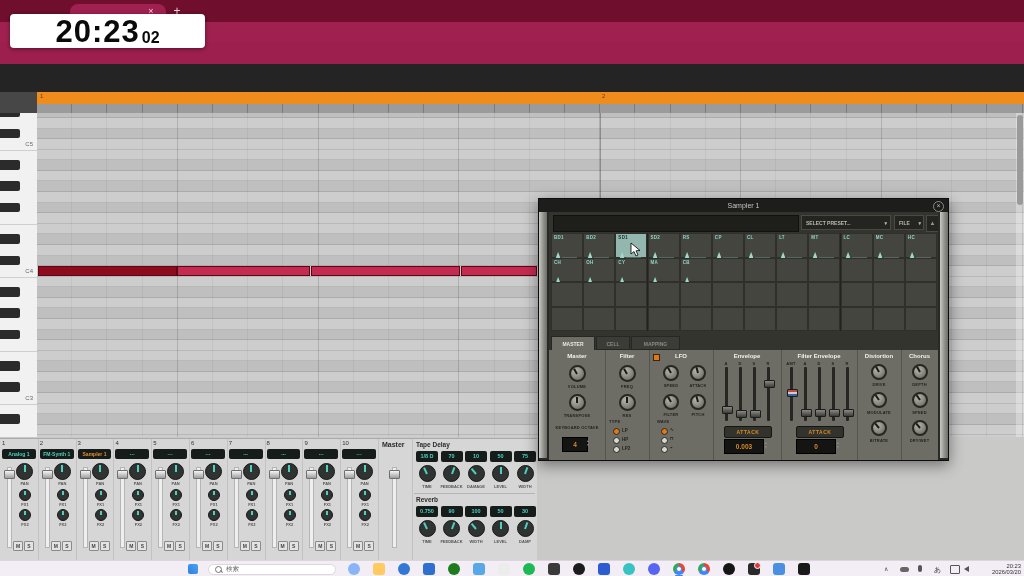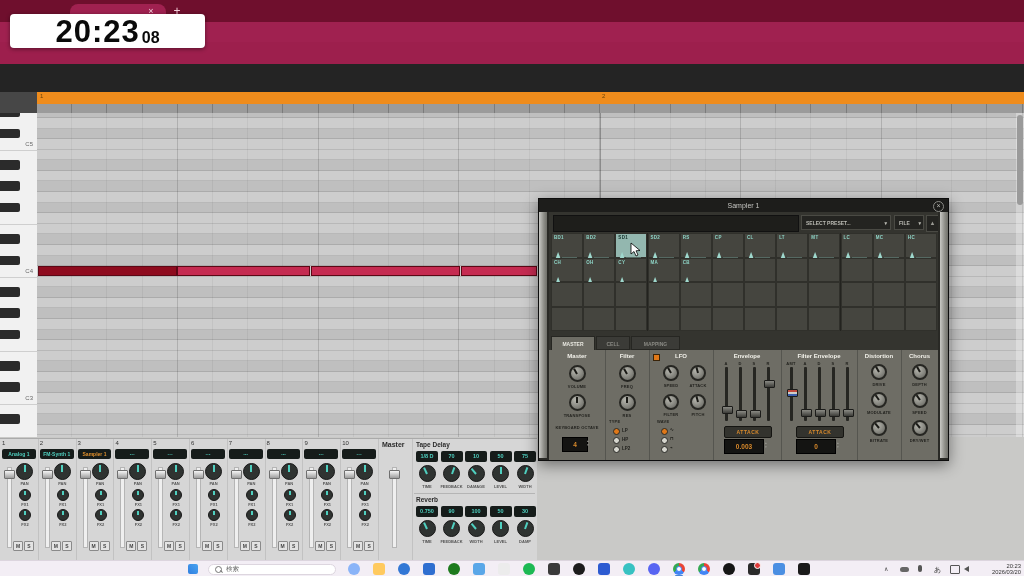--- a/index.html
+++ b/index.html
@@ -241,21 +241,21 @@
           <div class="bm-ic" style="background: rgb(154, 154, 154); color: rgb(255, 255, 255);"></div>
         </div>
       </div>
     <div class="abs bm-more">»</div>
     <div class="abs bm-sep"></div>
 
     <div class="abs allbm">すべてのブックマーク</div>
   </div>
   <div class="abs clock">
     <span class="clock-h">20:23</span>
-    <span class="clock-s">08</span>
+    <span class="clock-s">02</span>
   </div>
 
   <div class="abs dawbar">
     <div id="daw-menus">
         <div class="abs pill" style="left: 8px; width: 34px;"><span>File</span><span class="caret"> ▾</span></div>
         <div class="abs pill" style="left: 46px; width: 34px;"><span>Edit</span><span class="caret"> ▾</span></div>
         <div class="abs pill" style="left: 84px; width: 44px;"><span>Track</span><span class="caret"> ▾</span></div>
       </div>
     <div class="abs pill bluebtn" style="left:130px;width:22px;">∪</div>
     <div class="abs pill" style="left:158px;width:42px;">

